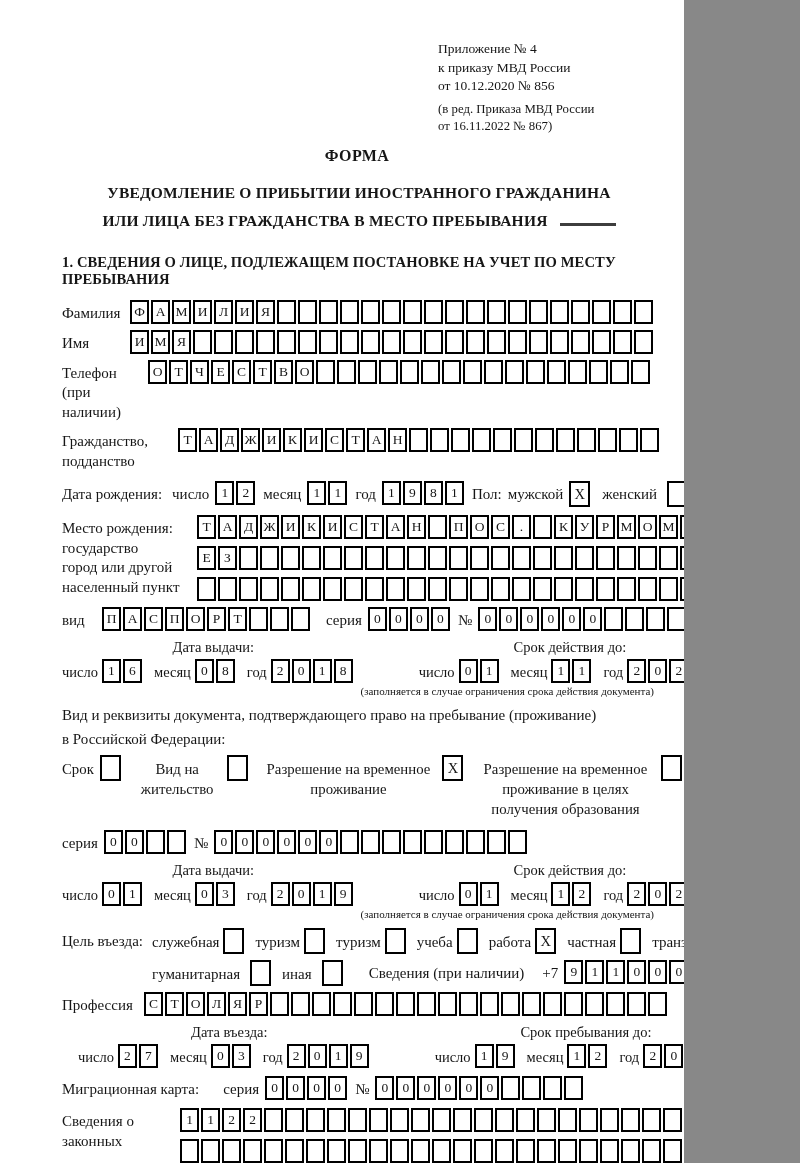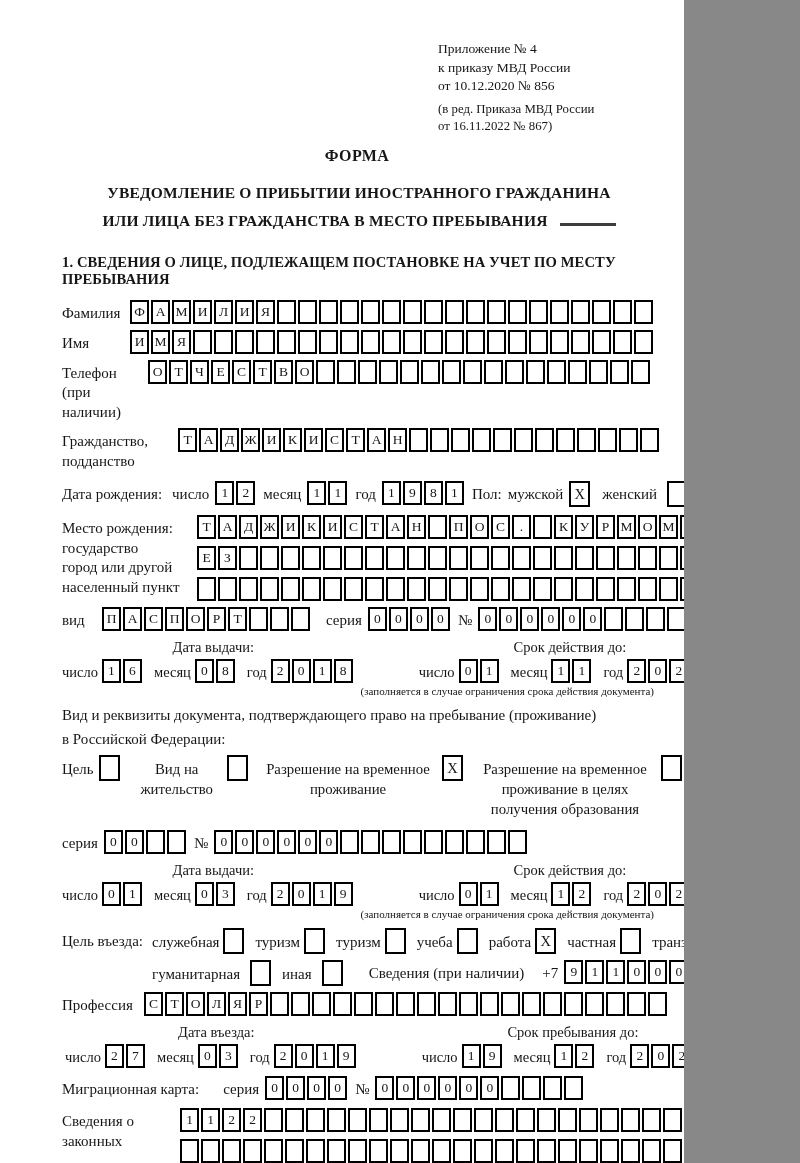--- a/index.html
+++ b/index.html
@@ -401,21 +401,21 @@
   </div>
   <div class="note">(заполняется в случае ограничения срока действия документа)</div>
 
   <div style="margin-top:6px; font-size:15px; line-height:1.6;">
     <div>Вид и реквизиты документа, подтверждающего право на пребывание (проживание)</div>
     <div>в Российской Федерации:</div>
   </div>
 
   <div class="row" style="margin-top:4px">
     <span class="opt">
-      <span class="oplbl" style="padding-top:5px">Цель</span>
+      <span class="oplbl" style="padding-top:5px">Срок</span>
       <span class="cells gap6">
           <span class="cb"></span>
         </span>
     </span>
     <span class="opt gap18">
       <span class="oplbl" style="padding-top:5px">Вид на жительство</span>
       <span class="cells gap14">
           <span class="cb"></span>
         </span>
     </span>
@@ -609,21 +609,21 @@
         <span class="cell"></span>
         <span class="cell"></span>
         <span class="cell"></span>
         <span class="cell"></span>
         <span class="cell"></span>
         <span class="cell"></span>
       </span>
   </div>
 
   <div class="daterow">
-    <div class="dblock" style="margin-left:3px">
+    <div class="dblock" style="margin-left:16px">
       <div class="dhead">Дата въезда:</div>
       <div class="dgroup">
         <span class="dlbl">число</span>
         <span class="cells">
             <span class="cell">2</span>
             <span class="cell">7</span>
           </span>
         <span class="dlbl">месяц</span>
         <span class="cells">
             <span class="cell">0</span>

